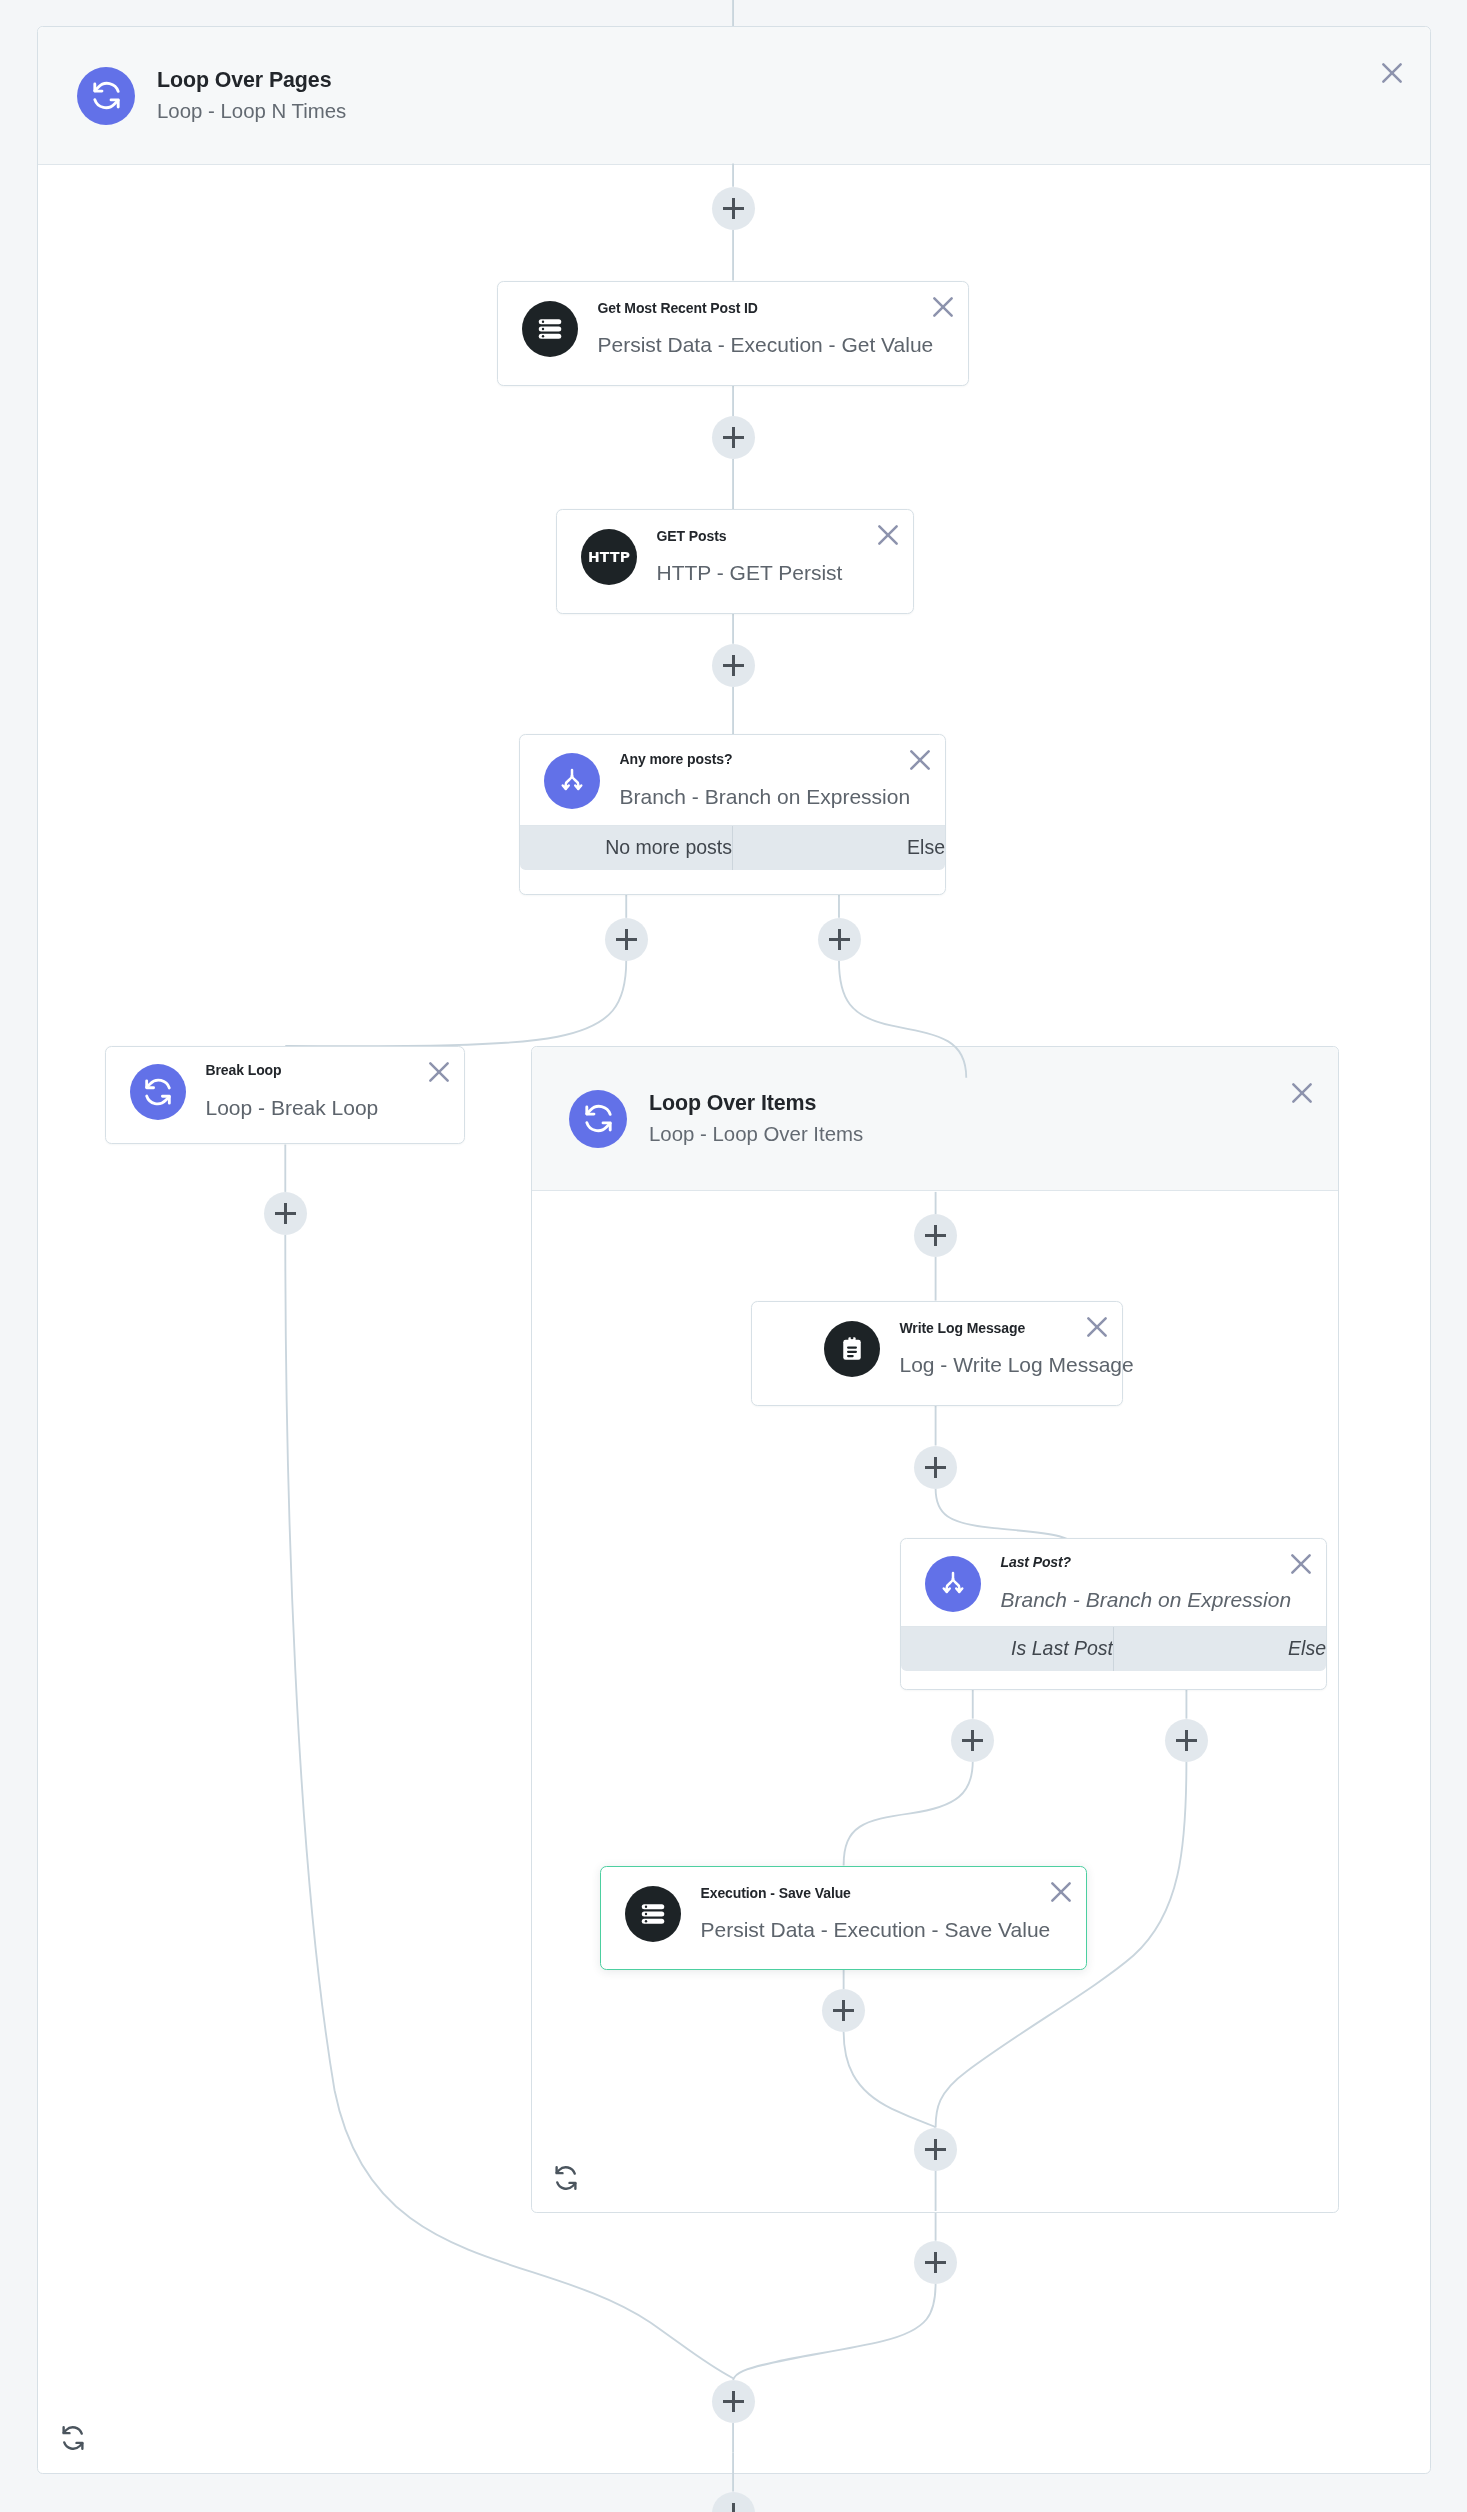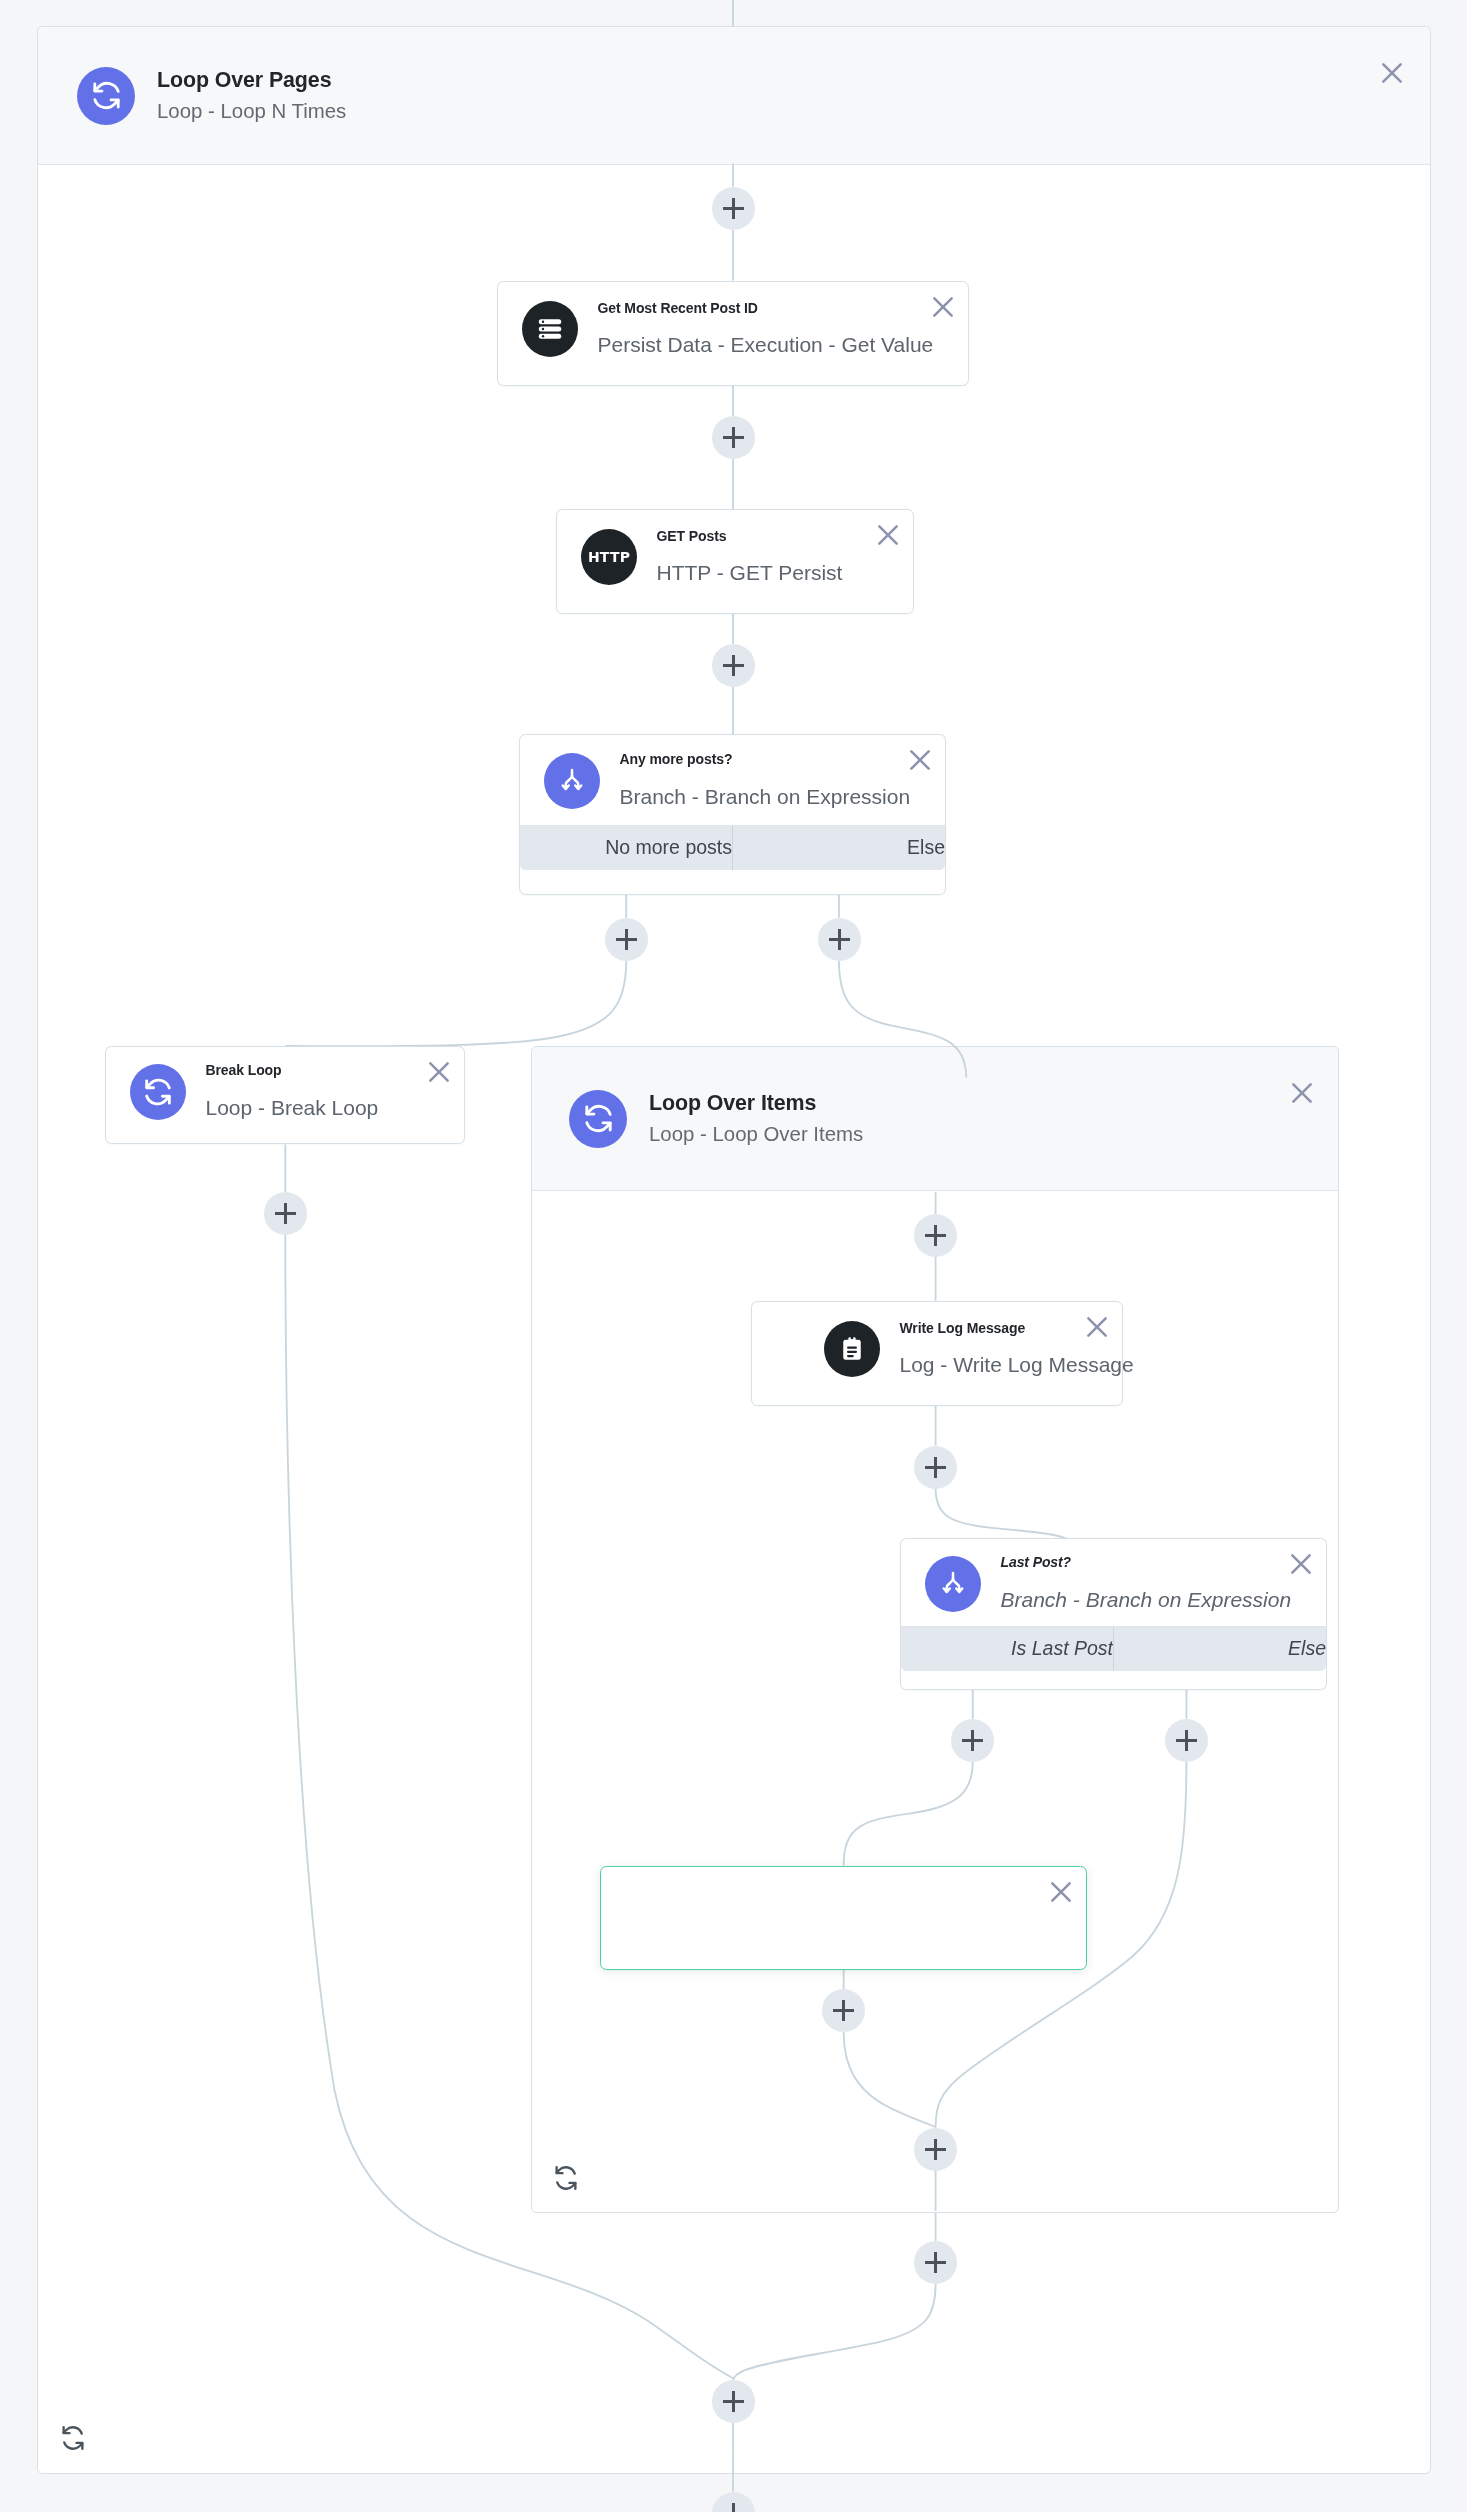--- a/index.html
+++ b/index.html
@@ -458,20 +458,36 @@
     </div>
     <span class="node-close">
       <svg class="x-icon" viewBox="0 0 24 24" fill="none" stroke="#8d93ad" stroke-width="1.9" stroke-linecap="round">
         <line x1="5.5" y1="5.5" x2="18.5" y2="18.5"></line>
           <line x1="18.5" y1="5.5" x2="5.5" y2="18.5"></line>
       </svg>
     </span>
   </div>
 
   <div class="node selected" style="left:600px; top:1866px; width:487px; height:104px; z-index:5;">
+    <div class="node-body">
+      <span class="node-icon dark">
+        <svg width="30" height="30" viewBox="0 0 24 24" fill="none">
+          <rect x="3" y="4.2" width="18" height="4" rx="2" fill="#ffffff"></rect>
+          <rect x="3" y="10" width="18" height="4" rx="2" fill="#ffffff"></rect>
+          <rect x="3" y="15.8" width="18" height="4" rx="2" fill="#ffffff"></rect>
+          <circle cx="6.4" cy="6.2" r="0.95" fill="#1d2326"></circle>
+          <circle cx="6.4" cy="12" r="0.95" fill="#1d2326"></circle>
+          <circle cx="6.4" cy="17.8" r="0.95" fill="#1d2326"></circle>
+        </svg>
+      </span>
+      <div class="node-text">
+        <div class="node-title">Execution - Save Value</div>
+        <div class="node-sub">Persist Data - Execution - Save Value</div>
+      </div>
+    </div>
     <span class="node-close">
       <svg class="x-icon" viewBox="0 0 24 24" fill="none" stroke="#8d93ad" stroke-width="1.9" stroke-linecap="round">
         <line x1="5.5" y1="5.5" x2="18.5" y2="18.5"></line>
           <line x1="18.5" y1="5.5" x2="5.5" y2="18.5"></line>
       </svg>
     </span>
   </div>
 
   <div class="plus" style="left:712px; top:187px;"></div>
   <div class="plus" style="left:712px; top:416px;"></div>

